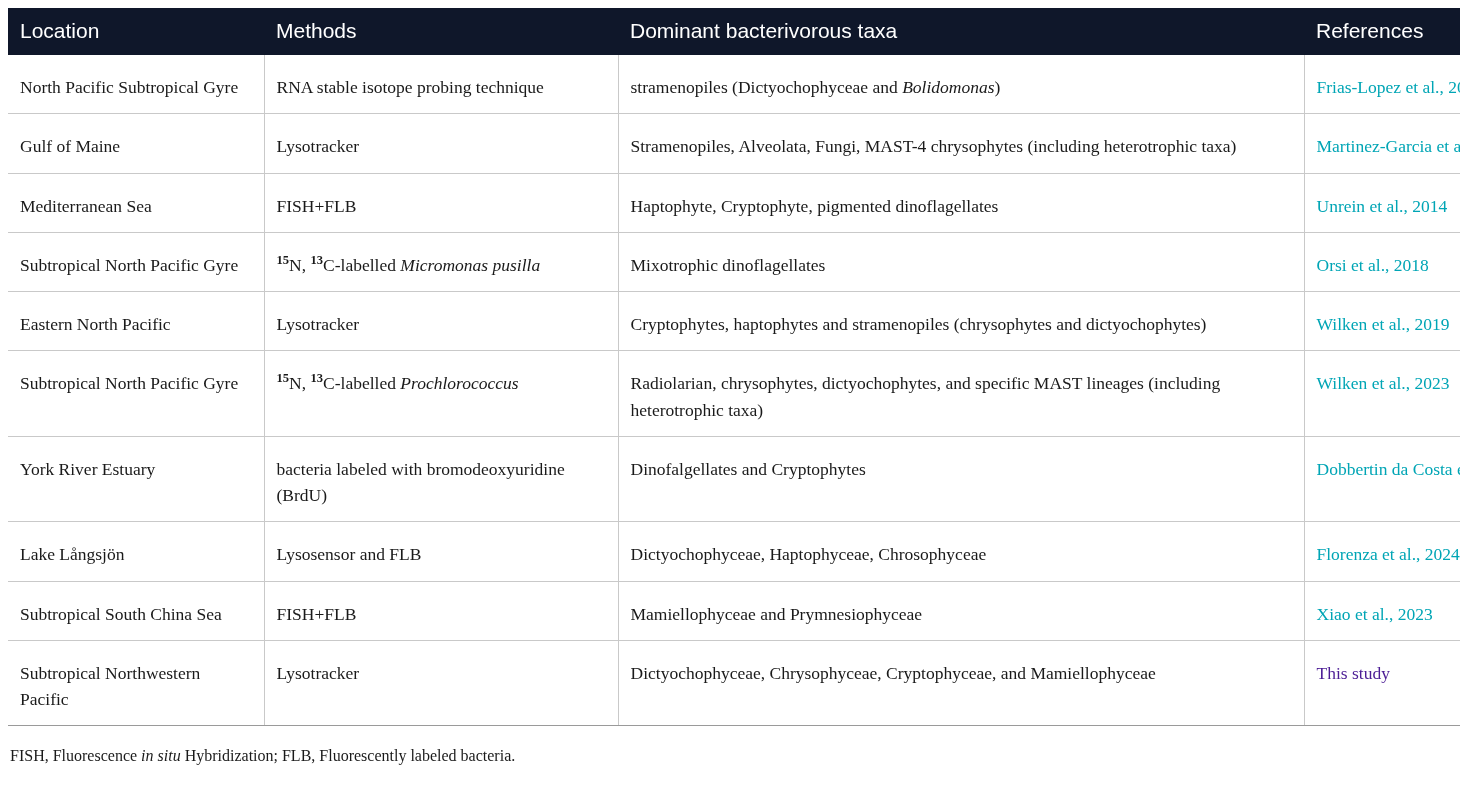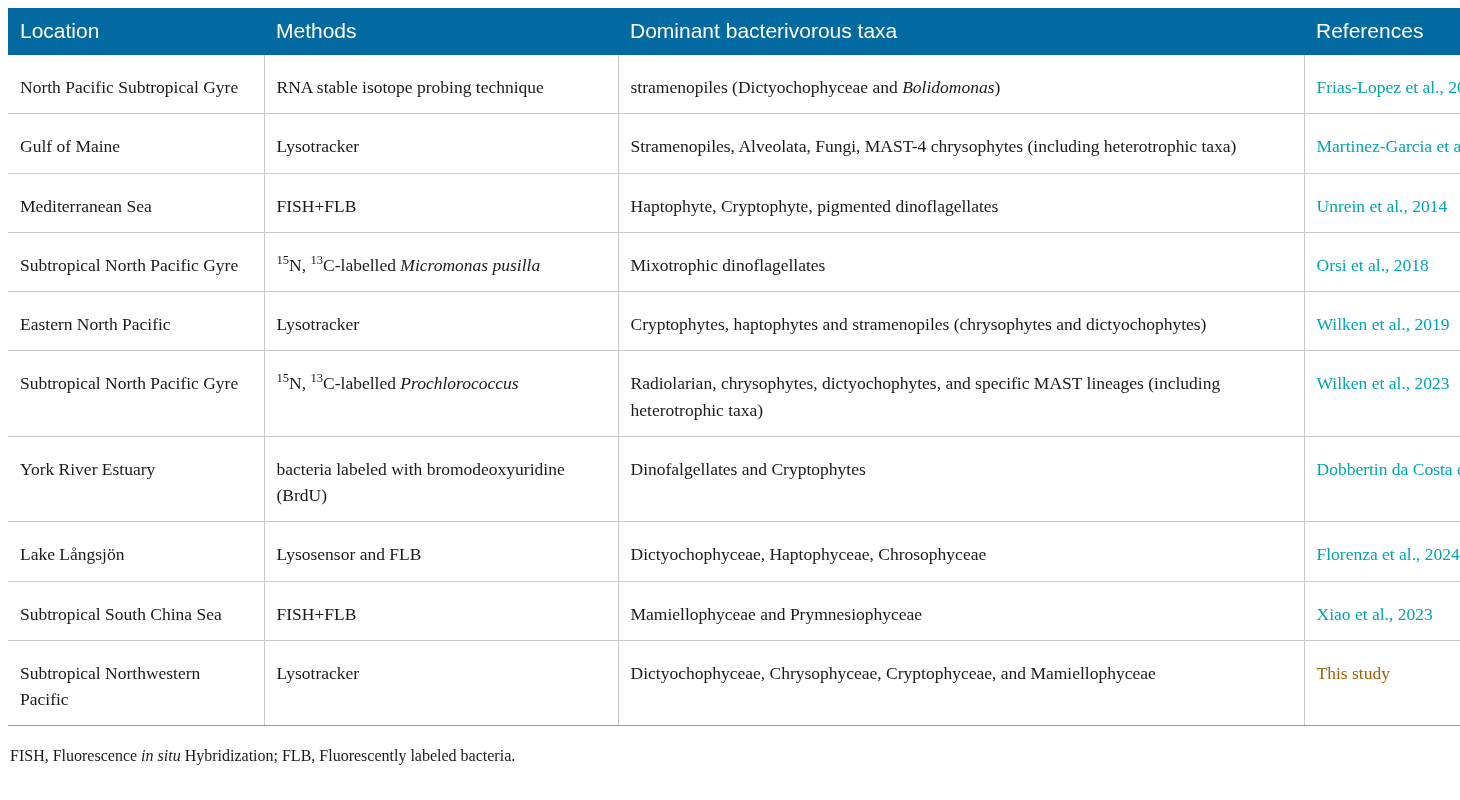--- a/index.html
+++ b/index.html
@@ -20,21 +20,21 @@
     position: relative;
     box-sizing: border-box;
     padding: 8px 8px 0 8px;
   }
   table.data-table {
     border-collapse: collapse;
     width: 1444px;
     table-layout: fixed;
   }
   table.data-table thead th {
-    background: #0369a1;
+    background: #0f172a;
     color: #ffffff;
     font-family: "Liberation Sans", sans-serif;
     font-weight: 400;
     font-size: 21px;
     text-align: left;
     padding: 10px 12px 12px 12px;
     vertical-align: middle;
     line-height: 1.2;
   }
   table.data-table thead th.col-location { width: 232px; }
@@ -56,31 +56,31 @@
   }
   table.data-table tbody tr:last-child td {
     border-bottom: 1px solid #9a9a9a;
   }
   .ref-link {
     color: #00a5b5;
     text-decoration: none;
     cursor: pointer;
   }
   .ref-plain {
-    color: #a16207;
+    color: #4c1d95;
   }
   .footnote {
     margin-top: 19px;
     padding-left: 2px;
     font-size: 16px;
     line-height: 1.4;
     color: #1a1a1a;
   }
   em { font-style: italic; }
-  sup { font-size: 0.72em; vertical-align: super; line-height: 0; }
+  sup { font-size: 0.72em; vertical-align: super; line-height: 0; font-weight: bold; }
   .cell-inner { display: block; }
 </style>
 </head>
 <body>
 
 <div class="page">
   <table class="data-table">
     <thead>
       <tr>
         <th class="col-location">Location</th>

